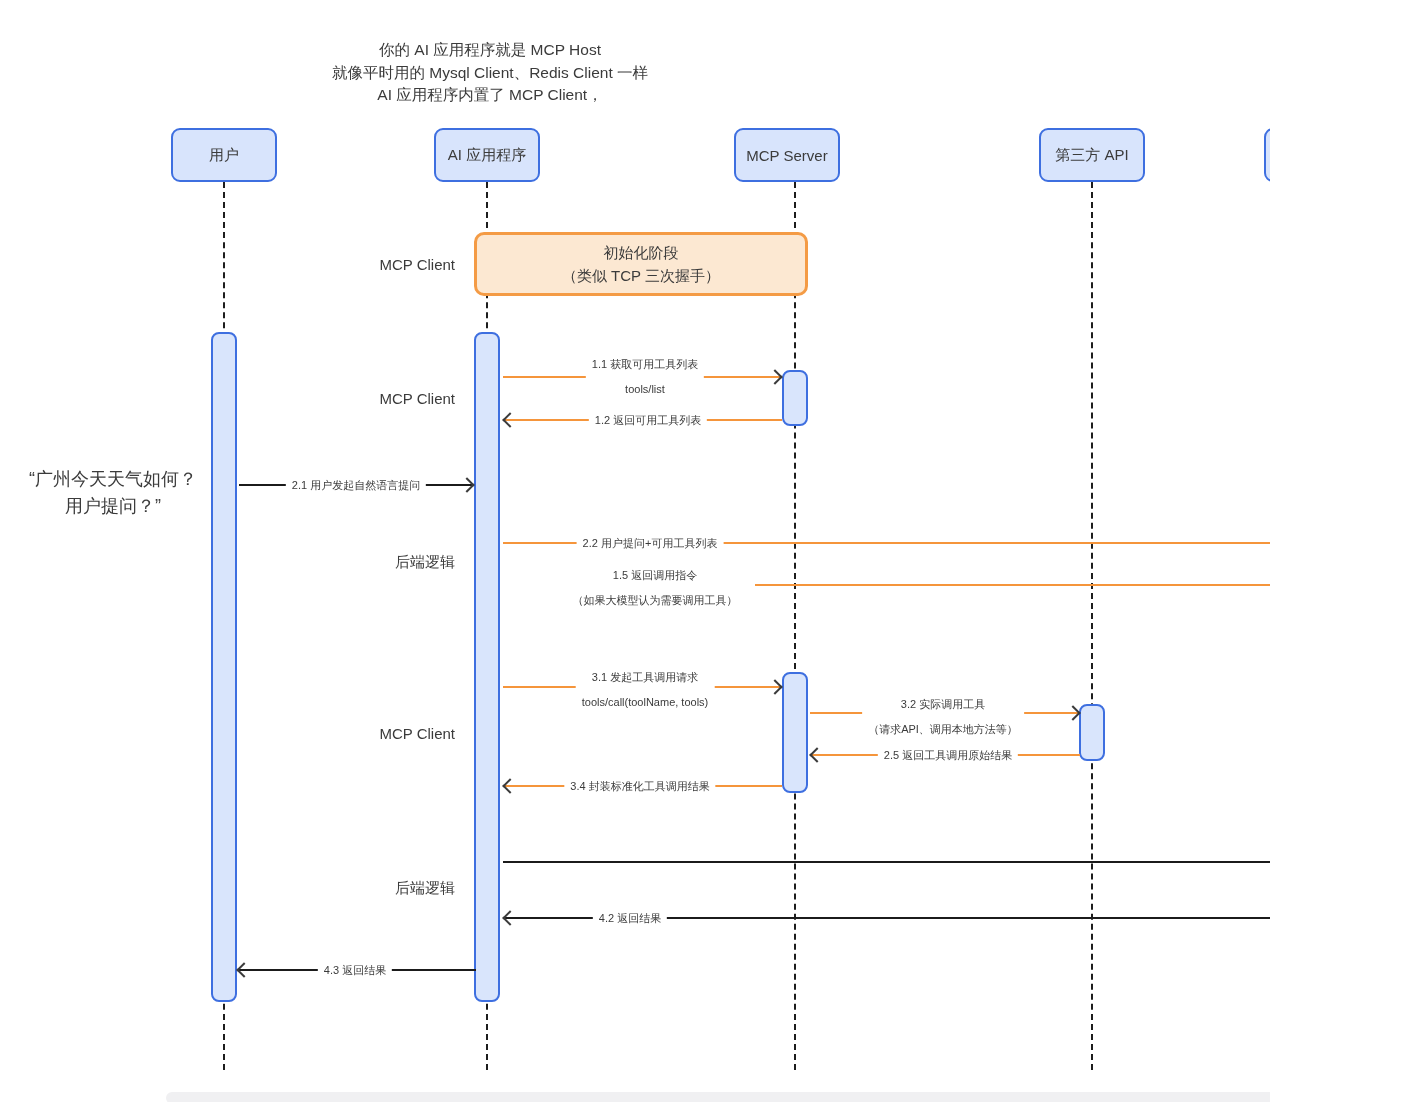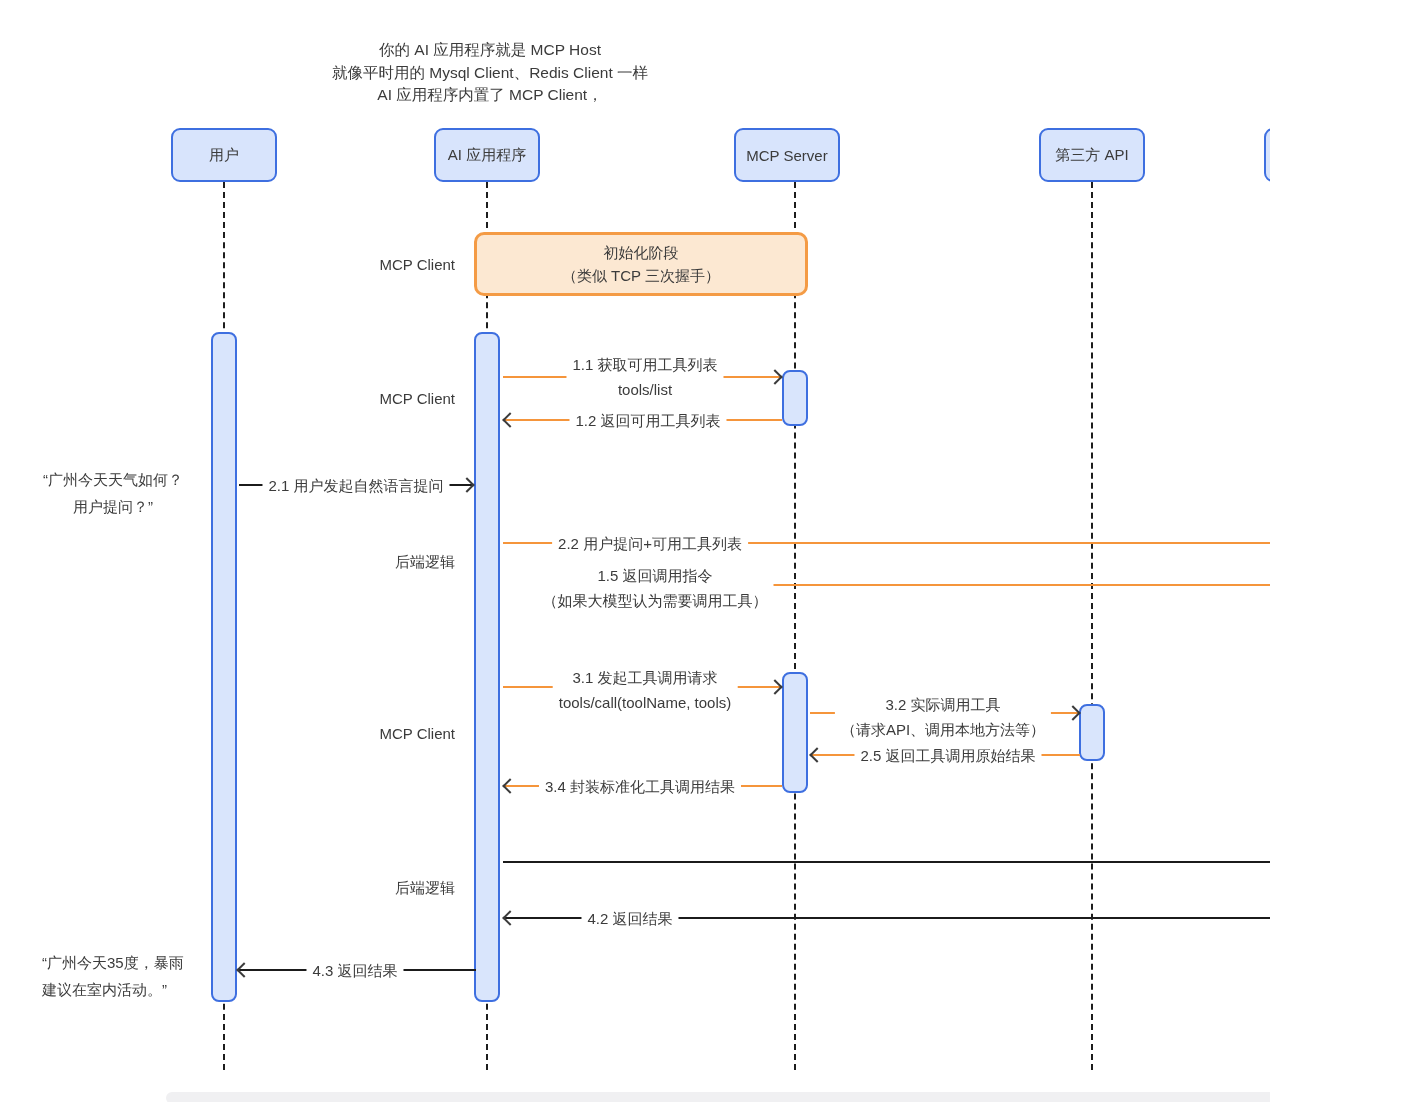--- a/index.html
+++ b/index.html
@@ -24,27 +24,27 @@
     font-size:15px;line-height:23px;z-index:3;
   }
   .mline{position:absolute;height:0;border-top:2.5px solid;z-index:3;}
   .orange{border-color:#F5953B;}
   .black{border-color:#1b1b1b;}
   .head{position:absolute;width:11px;height:11px;box-sizing:border-box;z-index:4;}
   .head-r{border-top:2.5px solid;border-right:2.5px solid;transform:translate(-50%,-50%) rotate(45deg);}
   .head-l{border-top:2.5px solid;border-left:2.5px solid;transform:translate(-50%,-50%) rotate(-45deg);}
   .msg-label{
     position:absolute;transform:translate(-50%,-50%);background:#ffffff;text-align:center;
-    font-size:15px;line-height:25px;white-space:nowrap;padding:0 6px;z-index:4;color:#3b3b3b;
+    font-size:11px;line-height:25px;white-space:nowrap;padding:0 6px;z-index:4;color:#3b3b3b;
   }
   .side-label{
     position:absolute;left:335px;width:120px;text-align:right;transform:translateY(-50%);
     font-size:15px;color:#3b3b3b;z-index:4;white-space:nowrap;
   }
-  .note{position:absolute;font-size:15px;line-height:27px;color:#3b3b3b;z-index:4;}
+  .note{position:absolute;font-size:18px;line-height:27px;color:#3b3b3b;z-index:4;}
   .top-note{position:absolute;left:295px;top:39px;width:390px;text-align:center;
     font-size:15.5px;line-height:22.5px;color:#3b3b3b;z-index:4;}
   .bottom-bar{position:absolute;left:166px;top:1092px;width:1230px;height:12px;
     background:#F0F0F2;border-radius:7px;z-index:1;}
   .ln{display:block;}
 </style>
 </head>
 <body>
 
 <div class="canvas">
@@ -166,20 +166,16 @@
   <div class="msg-label" style="left:630px;top:918px">
     <span class="ln">4.2 返回结果</span>
   </div>
 
   <div class="mline black" style="left:239px;width:237px;top:969px"></div>
   <span class="head head-l black" style="left:244px;top:970px"></span>
   <div class="msg-label" style="left:355px;top:970px">
     <span class="ln">4.3 返回结果</span>
   </div>
 
-  <div class="note" style="left:42px;top:949px;width:175px;text-align:left">
-    <span class="ln">“广州今天35度，暴雨</span>
-    <span class="ln">建议在室内活动。”</span>
-  </div>
 
   <div class="bottom-bar"></div>
 
 </div>
 
 </body></html>

